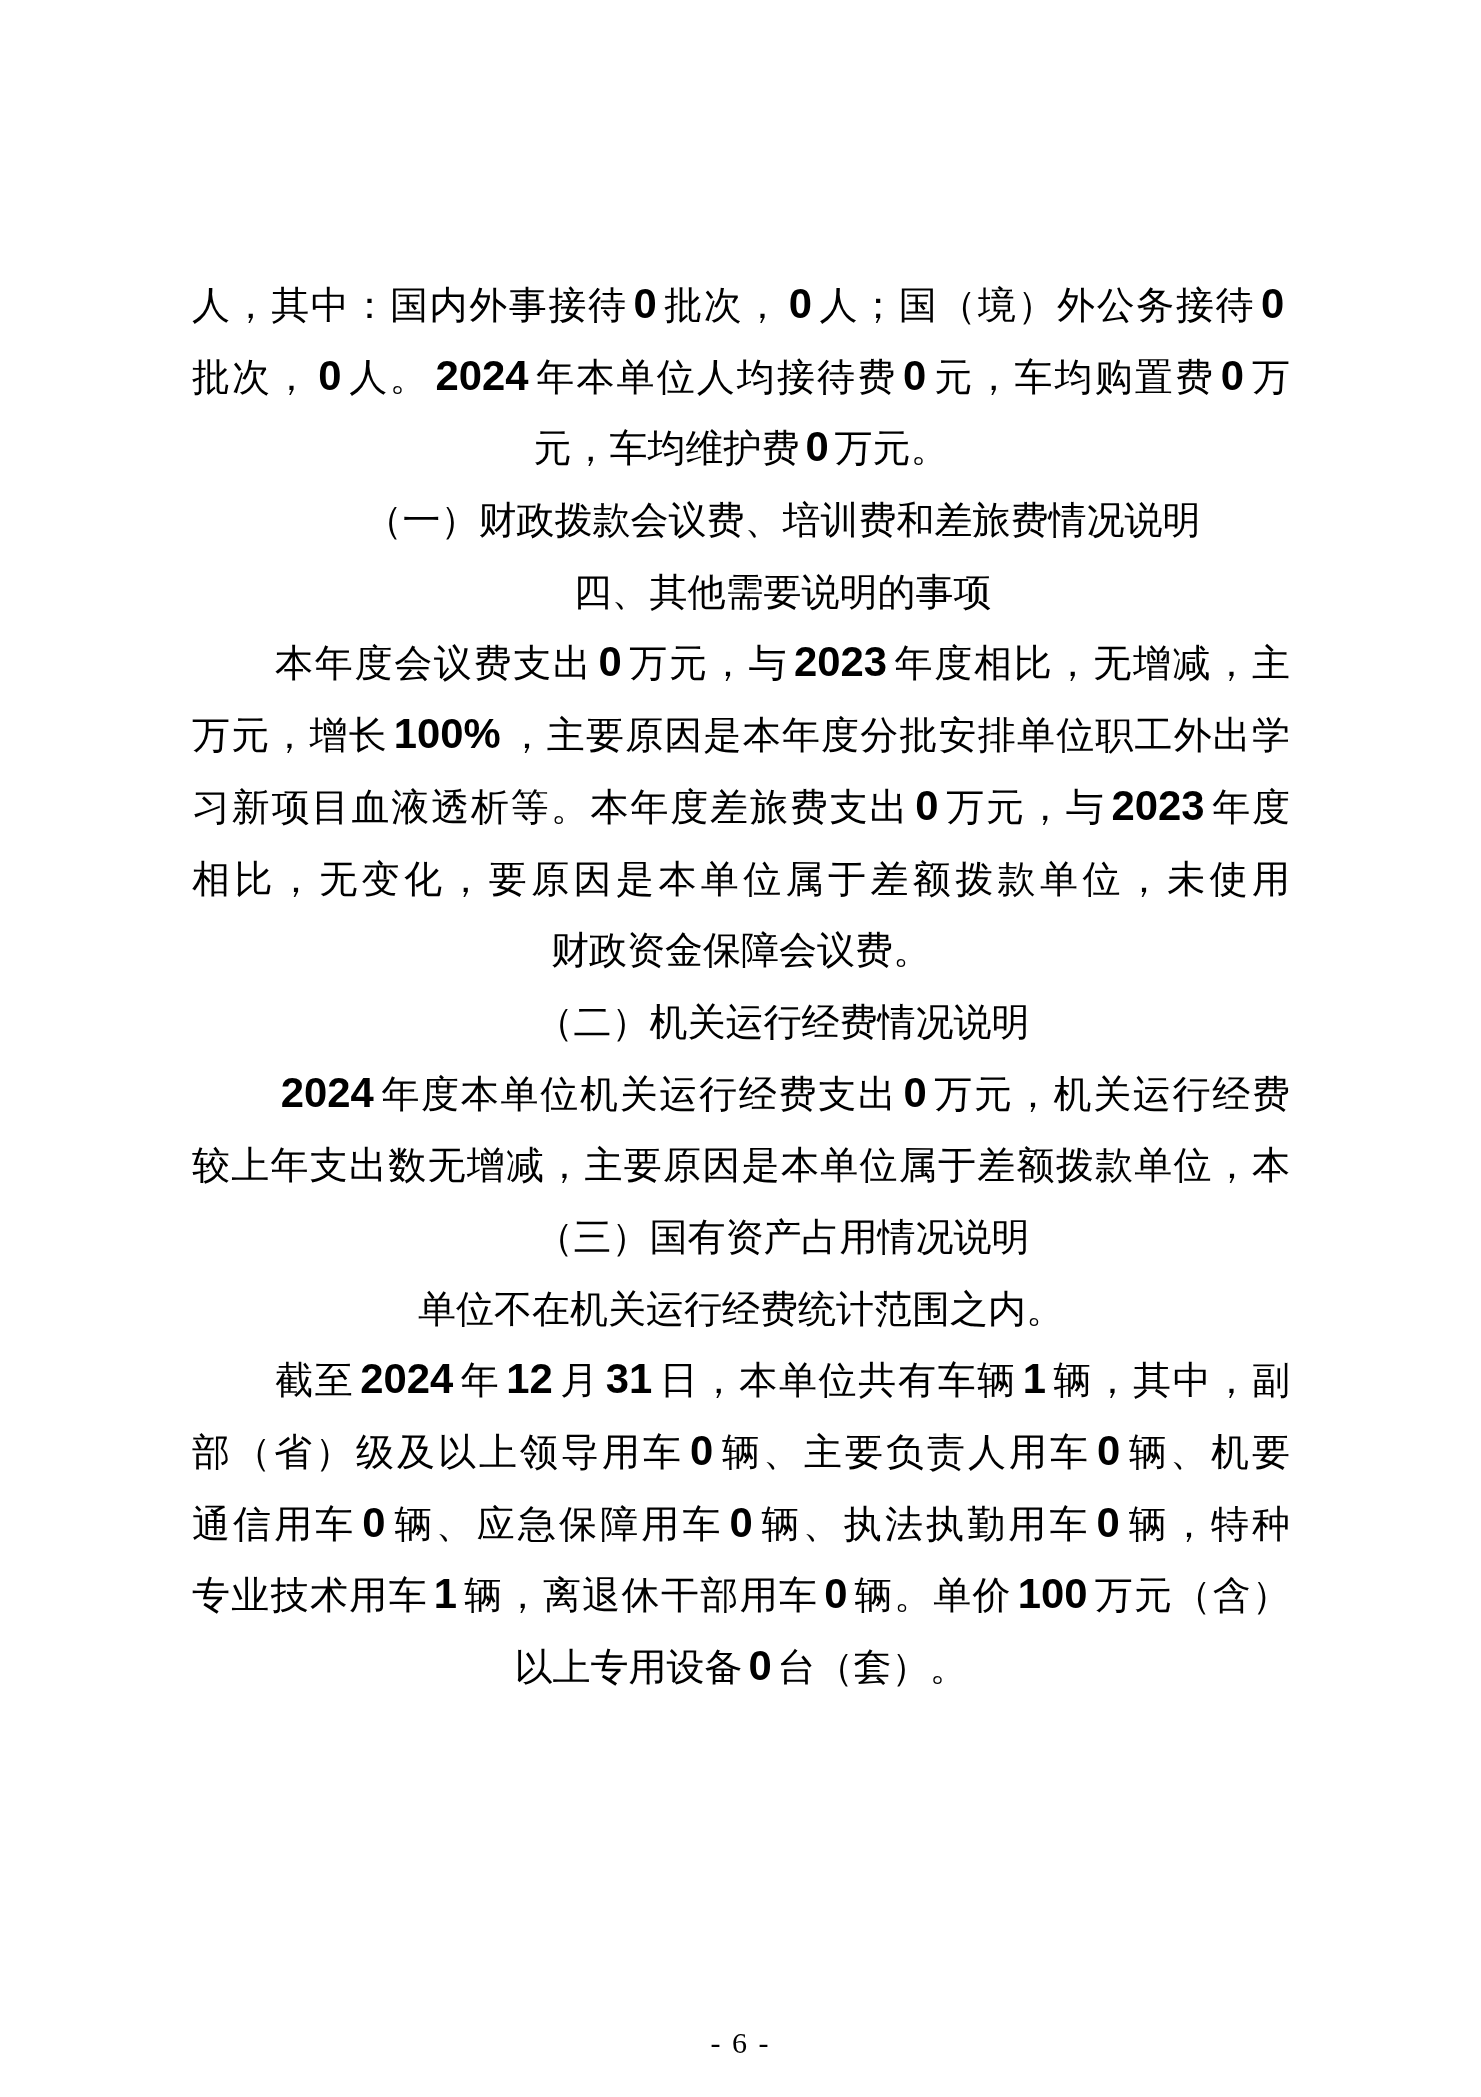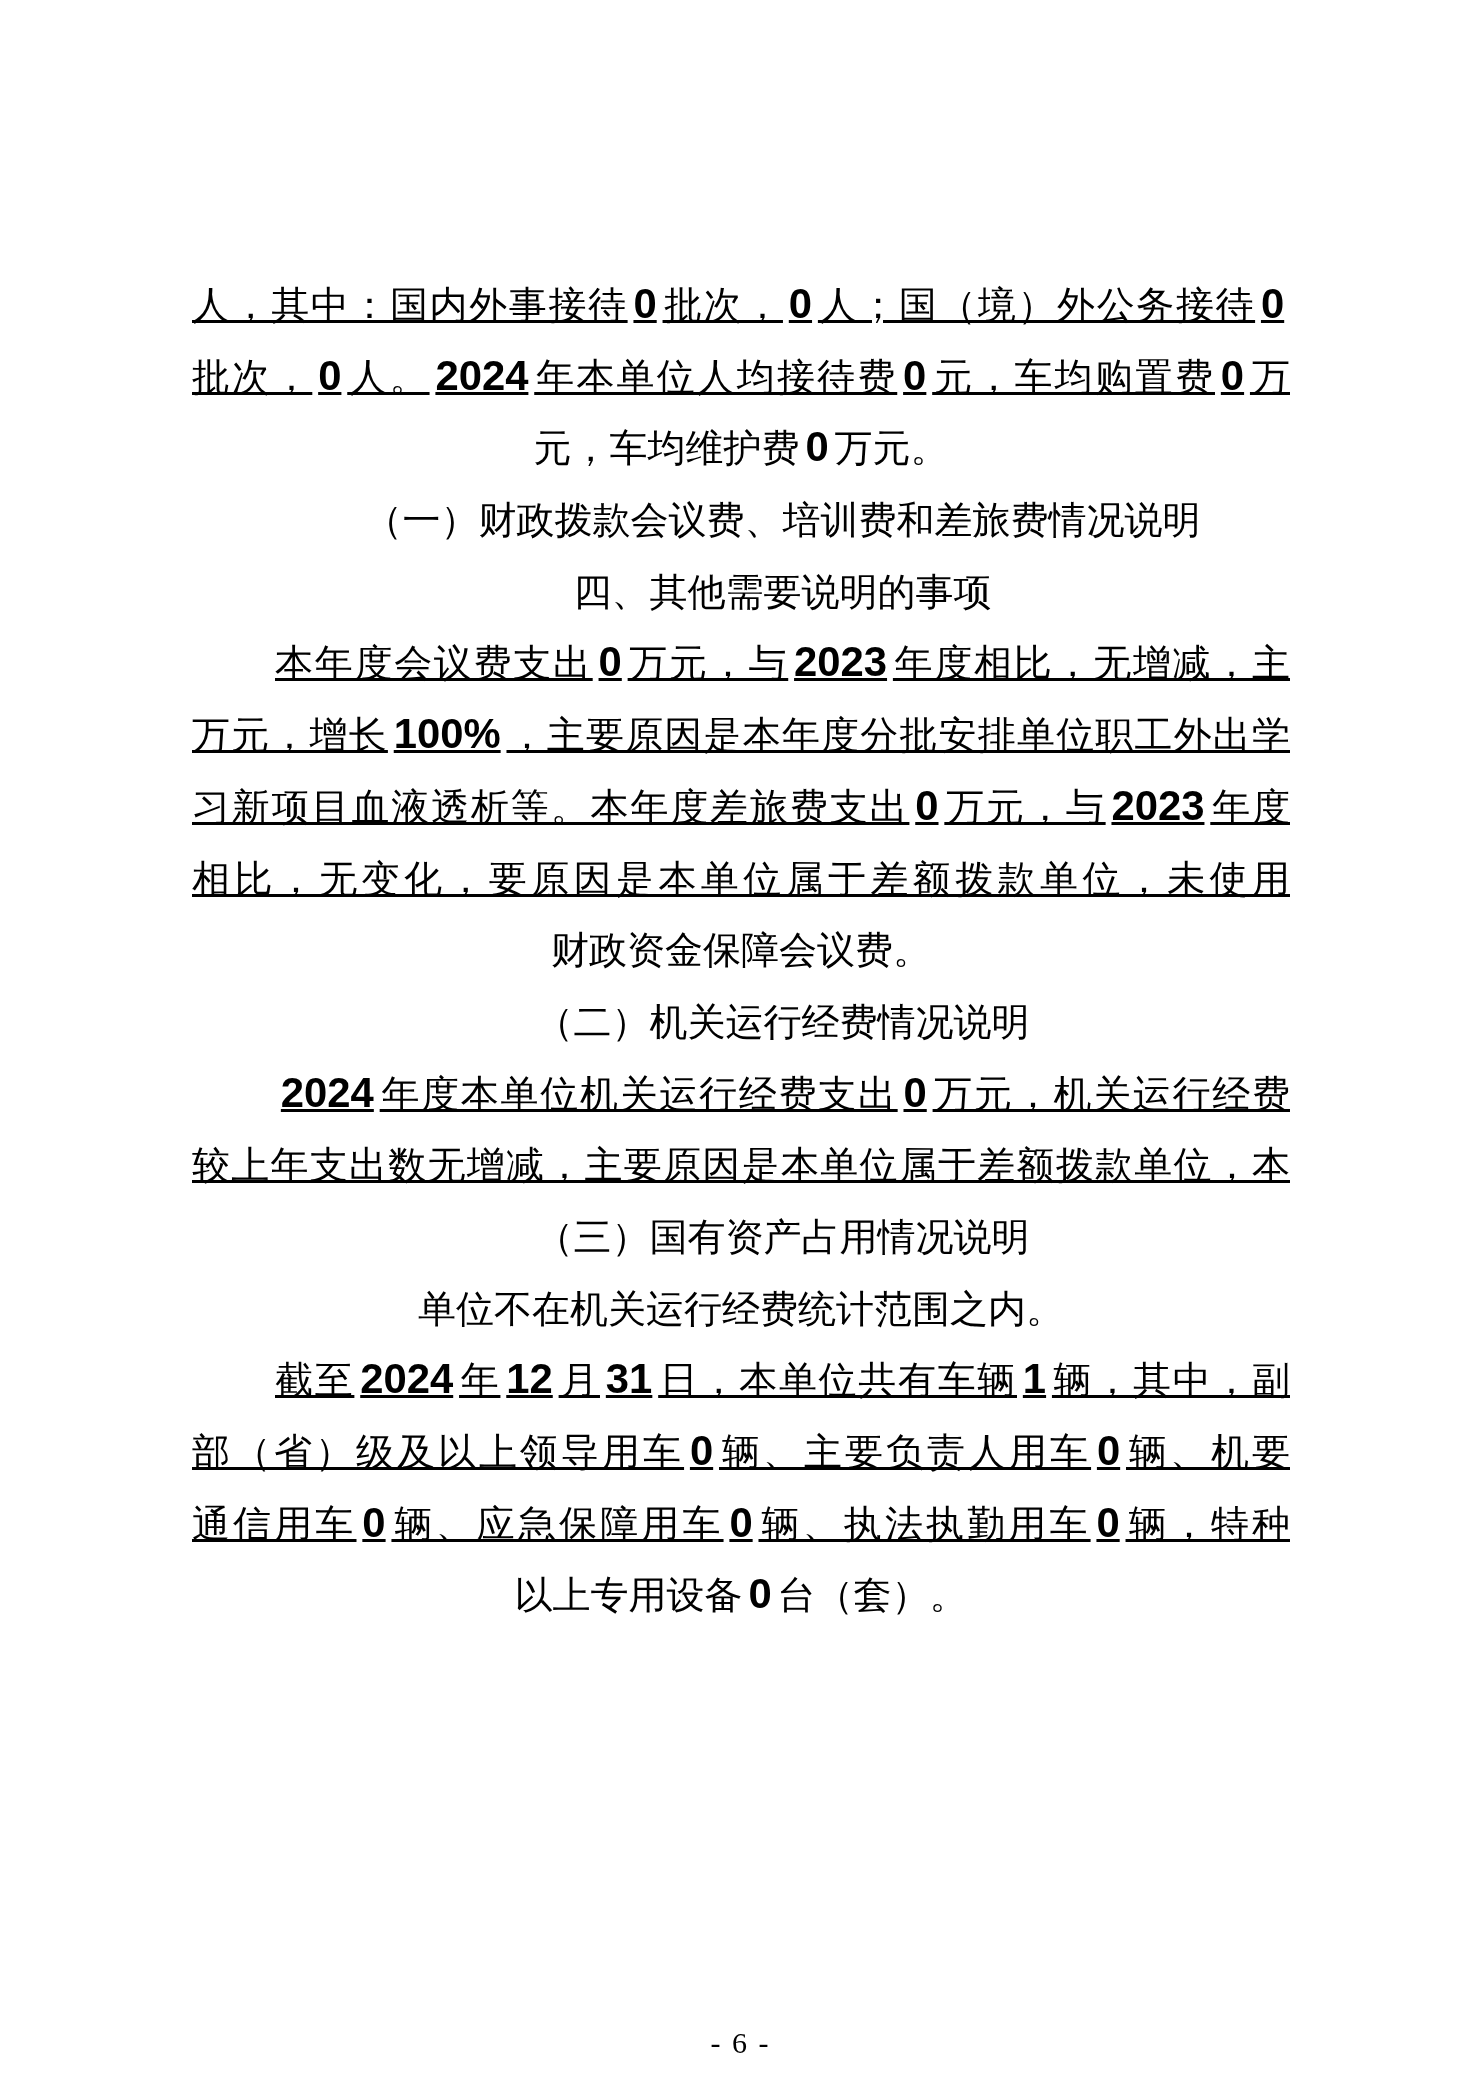--- a/index.html
+++ b/index.html
@@ -29,21 +29,20 @@
     white-space: nowrap;
     overflow: hidden;
     text-align: center;
     color: #000000;
   }
   
   .line.fill {
     text-align: justify;
     text-align-last: justify;
     text-justify: inter-character;
-    text-decoration: underline;
   }
   
   .line.ind {
     padding-left: 83px;
   }
   
   .num {
     font-family: "Liberation Sans", "DejaVu Sans", sans-serif;
     font-weight: 700;
     font-size: 1.1em;
@@ -78,16 +77,17 @@
       <div class="line fill">相比，无变化，要原因是本单位属于差额拨款单位，未使用</div>
       <div class="line">财政资金保障会议费。</div>
       <div class="line ind">（二）机关运行经费情况说明</div>
       <div class="line ind fill"><span class="num">2024</span>年度本单位机关运行经费支出<span class="num">0</span>万元，机关运行经费</div>
       <div class="line fill">较上年支出数无增减，主要原因是本单位属于差额拨款单位，本</div>
       <div class="line ind">（三）国有资产占用情况说明</div>
       <div class="line">单位不在机关运行经费统计范围之内。</div>
       <div class="line ind fill">截至<span class="num">2024</span>年<span class="num">12</span>月<span class="num">31</span>日，本单位共有车辆<span class="num">1</span>辆，其中，副</div>
       <div class="line fill">部（省）级及以上领导用车<span class="num">0</span>辆、主要负责人用车<span class="num">0</span>辆、机要</div>
       <div class="line fill">通信用车<span class="num">0</span>辆、应急保障用车<span class="num">0</span>辆、执法执勤用车<span class="num">0</span>辆，特种</div>
+      <div class="line fill">专业技术用车<span class="num">1</span>辆，离退休干部用车<span class="num">0</span>辆。单价<span class="num">100</span>万元（含）</div>
       <div class="line">以上专用设备<span class="num">0</span>台（套）。</div>
     </div>
   <div class="page-footer">- 6 -</div>
 </div>
 
 </body></html>

